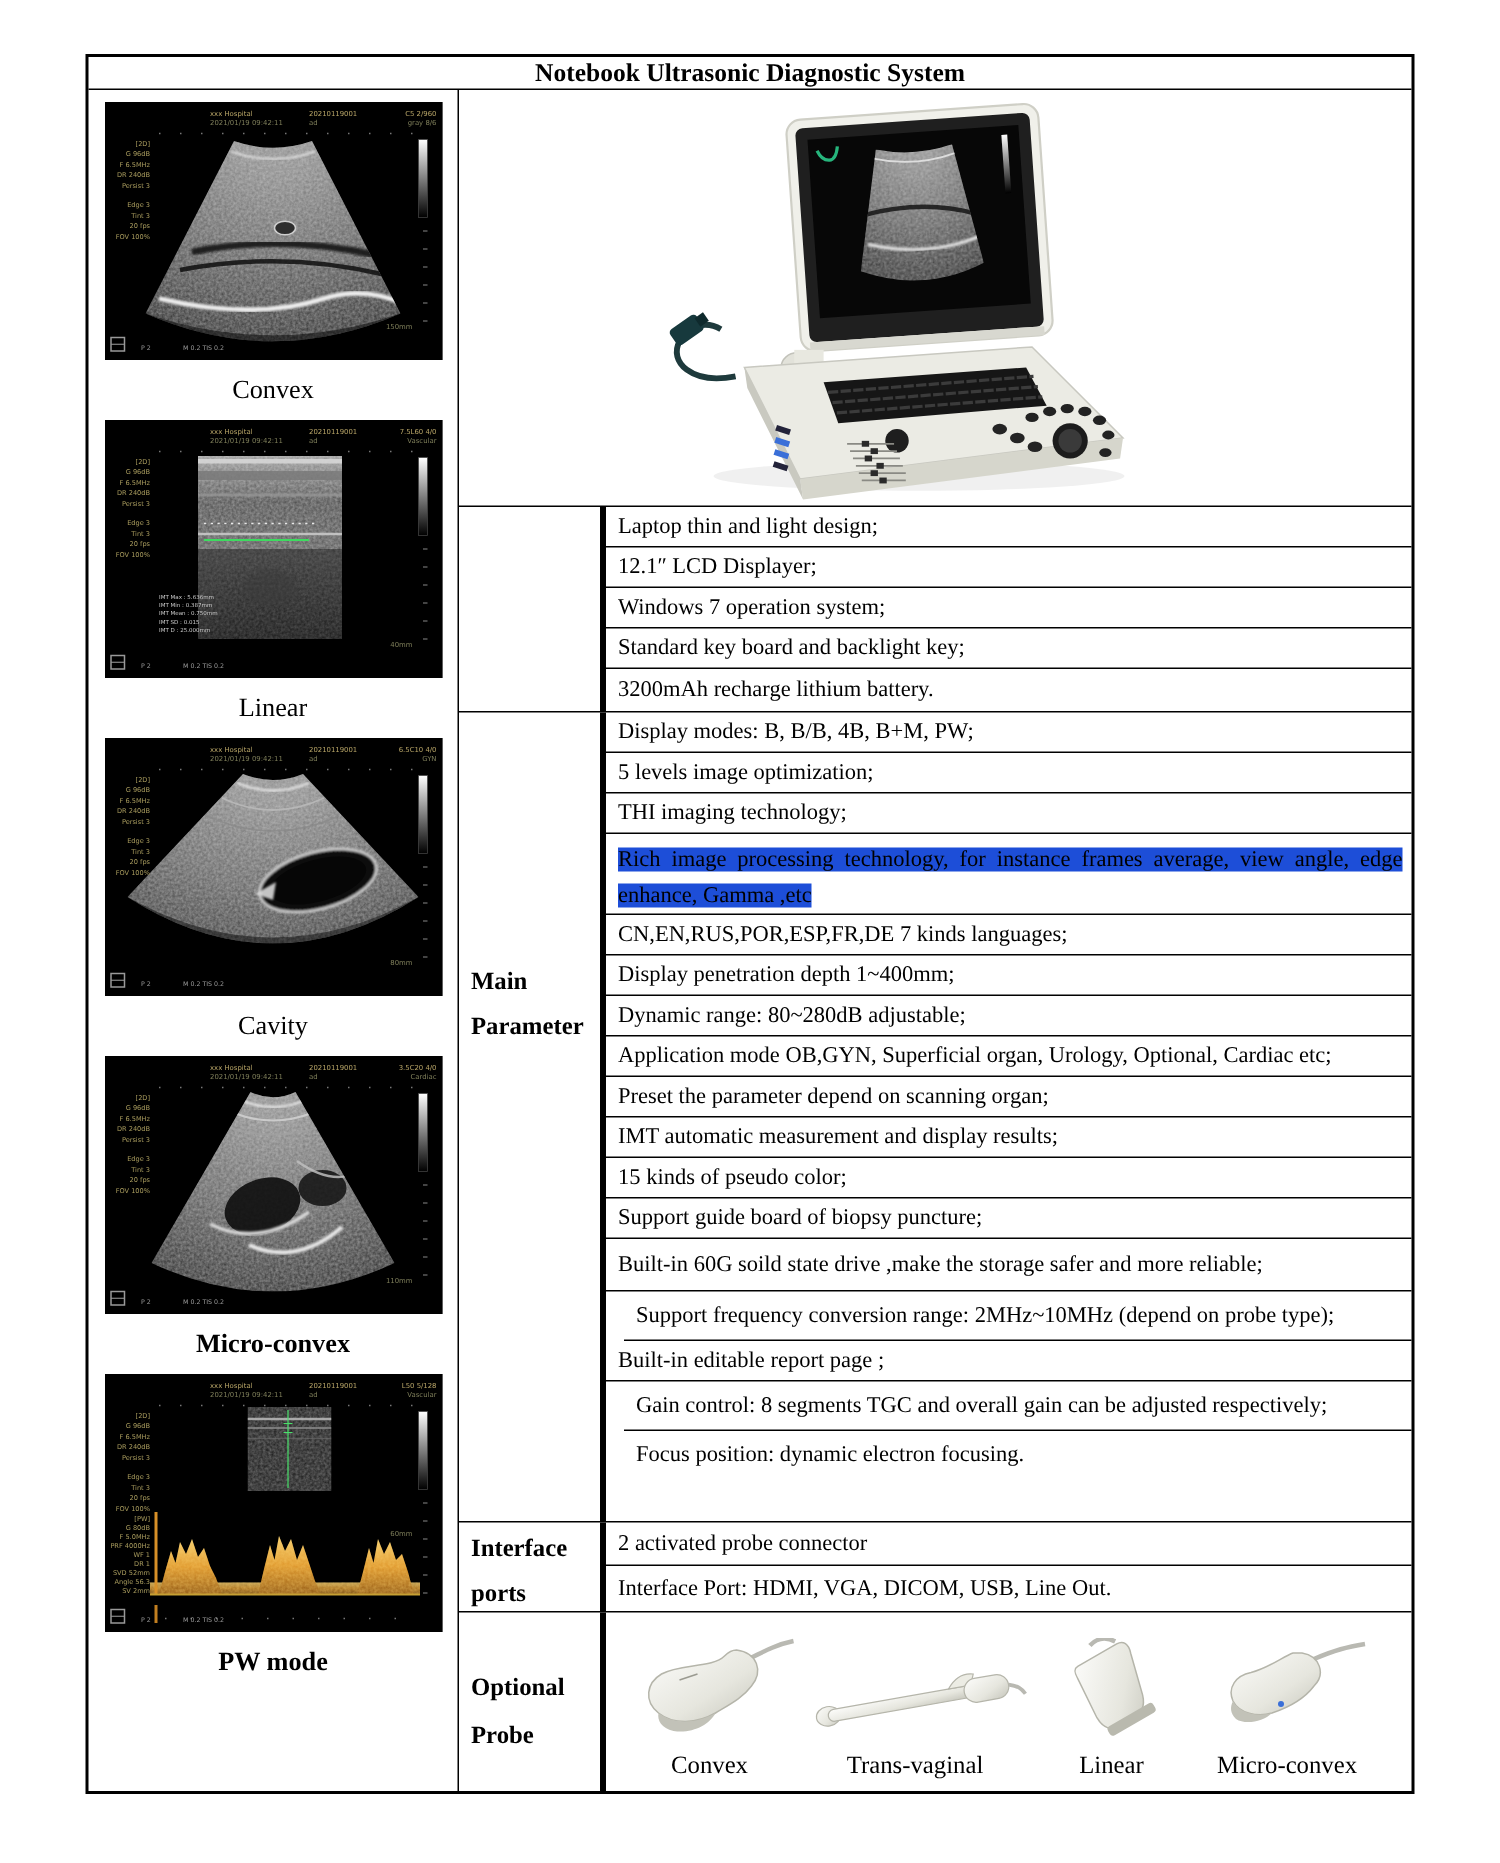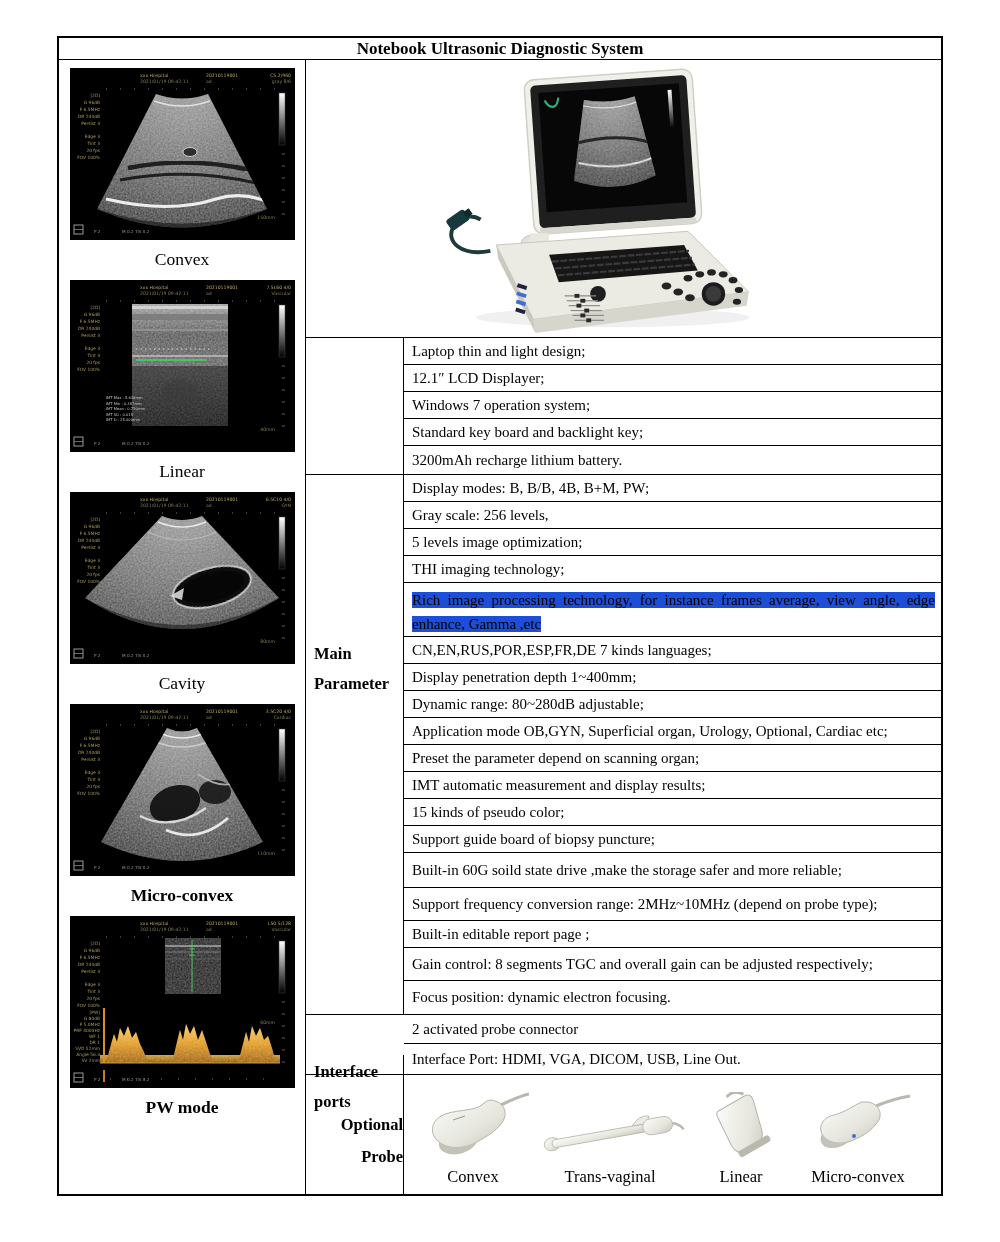--- a/index.html
+++ b/index.html
@@ -26,34 +26,34 @@
   .fig-cap{text-align:center;font-size:17.5px;margin-top:9px;line-height:20px;}
   .fig-cap.bold{font-weight:bold;}
   .right-col{flex:1;display:flex;flex-direction:column;min-width:0;}
   .photo-cell{
     height:278px;flex:0 0 auto;border-bottom:1px solid #000;box-sizing:border-box;
     display:flex;align-items:center;justify-content:center;
   }
   .section{display:flex;border-bottom:1px solid #000;box-sizing:border-box;flex:0 0 auto;}
   .section:last-child{border-bottom:none;flex:1;}
   .sec-label{
-    width:98px;flex:0 0 98px;border-right:1px solid #000000;box-sizing:border-box;
+    width:98px;flex:0 0 98px;border-right:4px solid #000000;box-sizing:border-box;
     font-weight:bold;font-size:16.5px;padding-left:8px;line-height:30px;
   }
   .sec-label.lbl-main{padding-top:164px;}
-  .sec-label.lbl-iface{padding-top:2px;margin-top:40px;}
-  .sec-label.lbl-probe{padding-top:34px;line-height:32px;text-align:right;}
+  .sec-label.lbl-iface{padding-top:2px;}
+  .sec-label.lbl-probe{padding-top:34px;line-height:32px;}
   .sec-rows{flex:1;display:flex;flex-direction:column;min-width:0;}
   .row{
     height:27px;box-sizing:border-box;border-bottom:1px solid #000;
     display:flex;align-items:center;padding:0 6px 0 8px;font-size:15px;
     white-space:nowrap;overflow:hidden;
   }
   .sec-rows .row:last-child{border-bottom:none;}
-  .h28{height:28px;}.h29{height:29px;}.h30{height:30px;}.h33{height:33px;}
+  .h28{height:28px;}.h29{height:29px;}.h30{height:30px;}.h33{height:33px;margin-left:12px;}
   .h35{height:35px;}.h54{height:54px;}
   .row.rich{
     display:block;white-space:normal;text-align:justify;
     padding-top:5px;line-height:24px;
   }
   .row.rich .hl{background:#1d4ed8;}
   .probe-row{
     height:119px;box-sizing:border-box;display:flex;align-items:flex-end;
     justify-content:space-between;padding:6px 22px 6px 8px;
   }
@@ -421,21 +421,20 @@
           <div class="row">Windows 7 operation system;</div>
           <div class="row">Standard key board and backlight key;</div>
           <div class="row h28">3200mAh recharge lithium battery.</div>
         </div>
       </div>
 
       <div class="section" style="height:540px">
         <div class="sec-label lbl-main">Main Parameter</div>
         <div class="sec-rows">
           <div class="row">Display modes: B, B/B, 4B, B+M, PW;</div>
-          <div class="row">Gray scale: 256 levels,</div>
           <div class="row">5 levels image optimization;</div>
           <div class="row">THI imaging technology;</div>
           <div class="row h54 rich"><span class="hl">Rich image processing technology, for instance frames average, view angle, edge enhance, Gamma ,etc</span></div>
           <div class="row">CN,EN,RUS,POR,ESP,FR,DE 7 kinds languages;</div>
           <div class="row">Display penetration depth 1~400mm;</div>
           <div class="row">Dynamic range: 80~280dB adjustable;</div>
           <div class="row">Application mode OB,GYN, Superficial organ, Urology, Optional, Cardiac etc;</div>
           <div class="row">Preset the parameter depend on scanning organ;</div>
           <div class="row">IMT automatic measurement and display results;</div>
           <div class="row">15 kinds of pseudo color;</div>

